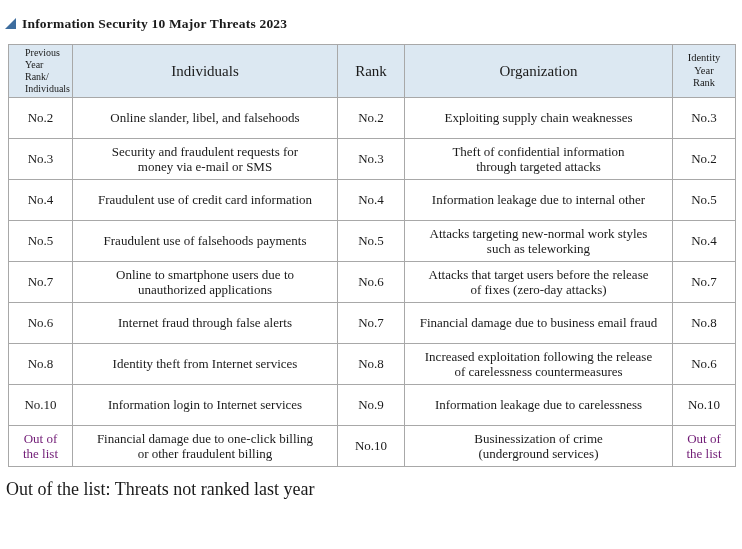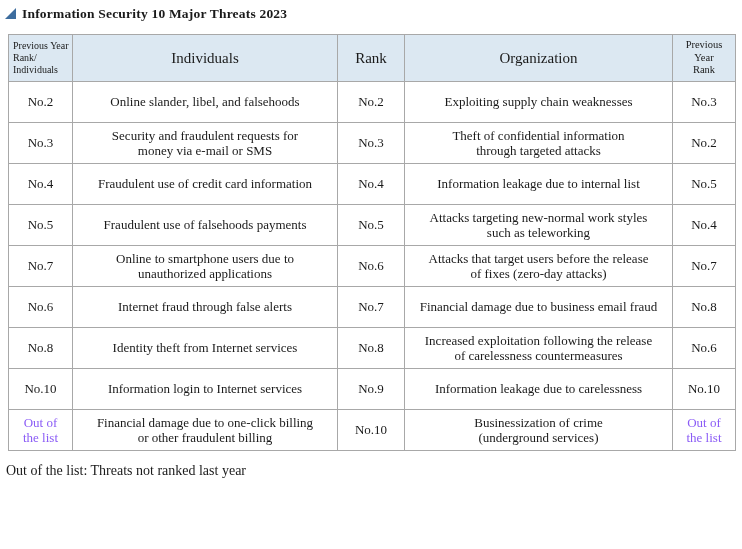--- a/index.html
+++ b/index.html
@@ -8,21 +8,21 @@
     width: 742px; height: 549px;
     background: #ffffff;
     font-family: "Liberation Serif", serif;
     color: #1a1a1a;
     overflow: hidden;
   }
   .title-row {
     display: flex;
     align-items: center;
     gap: 6px;
-    padding: 6px 0 0 5px;
+    padding: 16px 0 0 5px;
     font-size: 13.5px;
     font-weight: bold;
     letter-spacing: .2px;
   }
   .tri {
     display: inline-block;
     width: 0; height: 0;
     border-left: 11px solid transparent;
     border-bottom: 11px solid #3d6d9e;
     margin-bottom: 1px;
@@ -42,36 +42,36 @@
   }
   thead th {
     background: #dce8f2;
     font-weight: normal;
     font-size: 15px;
     height: 47px;
   }
   th.small-left {
     font-size: 10px;
     text-align: left;
-    padding-left: 4px;
+    padding-left: 16px;
     line-height: 1.2;
   }
   th.small-center {
     font-size: 10.5px;
     line-height: 1.2;
   }
   tbody td {
     font-size: 13px;
     line-height: 1.18;
     height: 41px;
   }
-  td.red { color: #8b5cf6; }
+  td.red { color: #701a75; }
   .footnote {
     margin: 12px 0 0 6px;
-    font-size: 14px;
+    font-size: 18px;
   }
 </style>
 </head>
 <body>
 
 <div class="title-row">
   <span class="tri"></span>
   <span>Information Security 10 Major Threats 2023</span>
 </div>
 
@@ -84,21 +84,21 @@
     <col style="width:63px">
   </colgroup>
   <thead>
     <tr>
       <th class="small-left">Previous Year
 Rank/
 Individuals</th>
       <th>Individuals</th>
       <th>Rank</th>
       <th>Organization</th>
-      <th class="small-center">Previous
+      <th class="small-center">Identity
 Year
 Rank</th>
     </tr>
   </thead>
   <tbody>
     <tr>
       <td>No.2</td>
       <td>Online slander, libel, and falsehoods</td>
       <td>No.2</td>
       <td>Exploiting supply chain weaknesses</td>
@@ -110,21 +110,21 @@
 money via e-mail or SMS</td>
       <td>No.3</td>
       <td>Theft of confidential information
 through targeted attacks</td>
       <td>No.2</td>
     </tr>
     <tr>
       <td>No.4</td>
       <td>Fraudulent use of credit card information</td>
       <td>No.4</td>
-      <td>Information leakage due to internal list</td>
+      <td>Information leakage due to internal other</td>
       <td>No.5</td>
     </tr>
     <tr>
       <td>No.5</td>
       <td>Fraudulent use of falsehoods payments</td>
       <td>No.5</td>
       <td>Attacks targeting new-normal work styles
 such as teleworking</td>
       <td>No.4</td>
     </tr>

